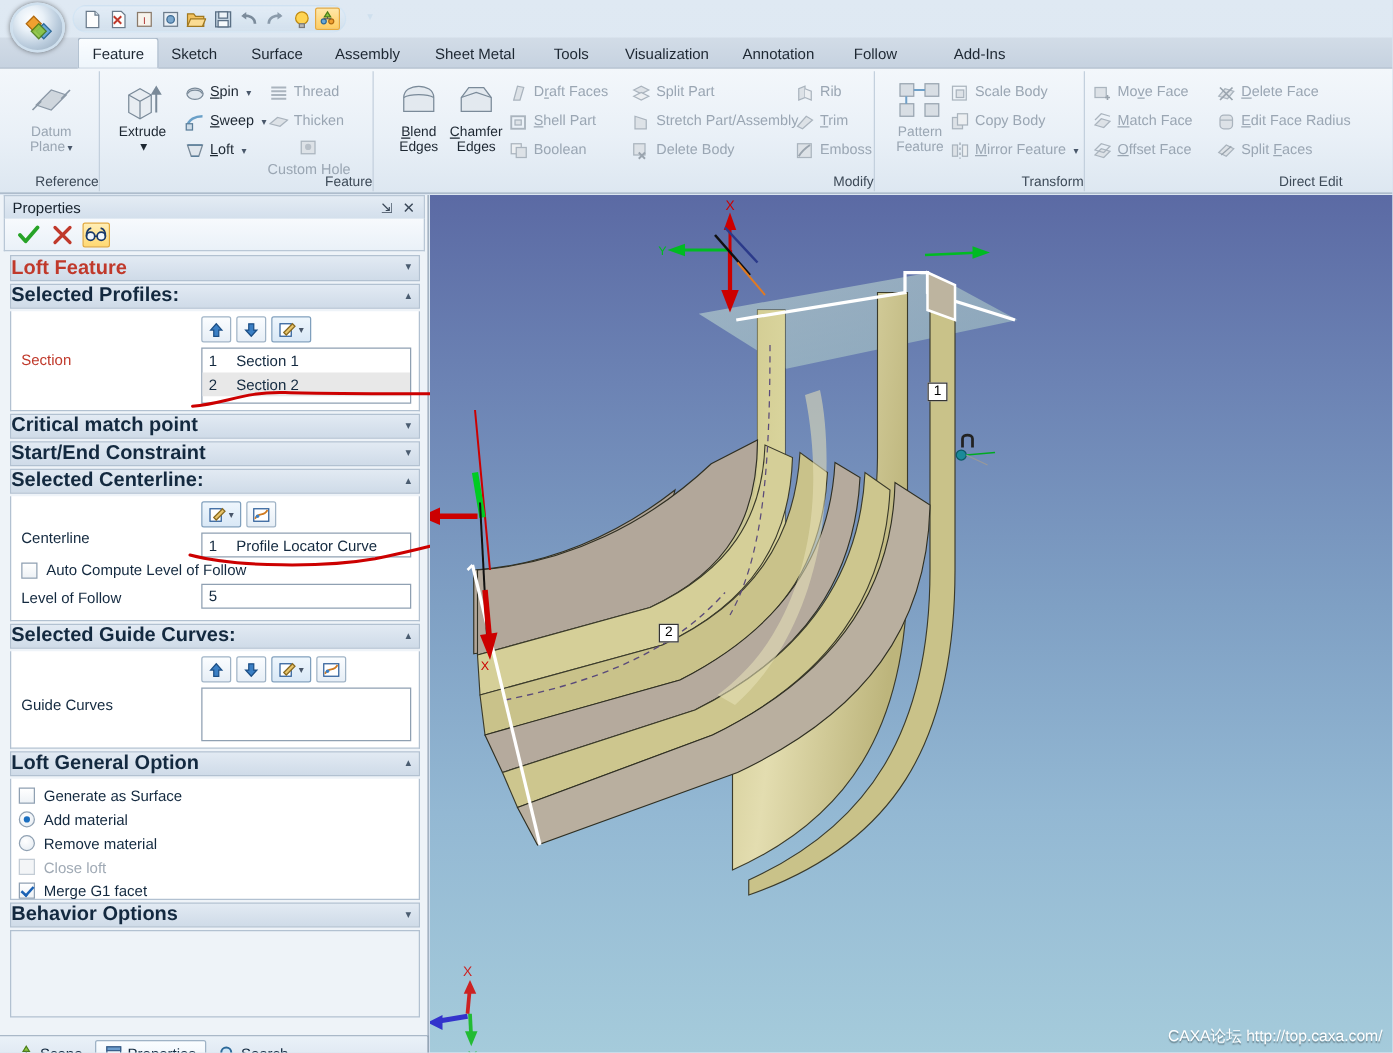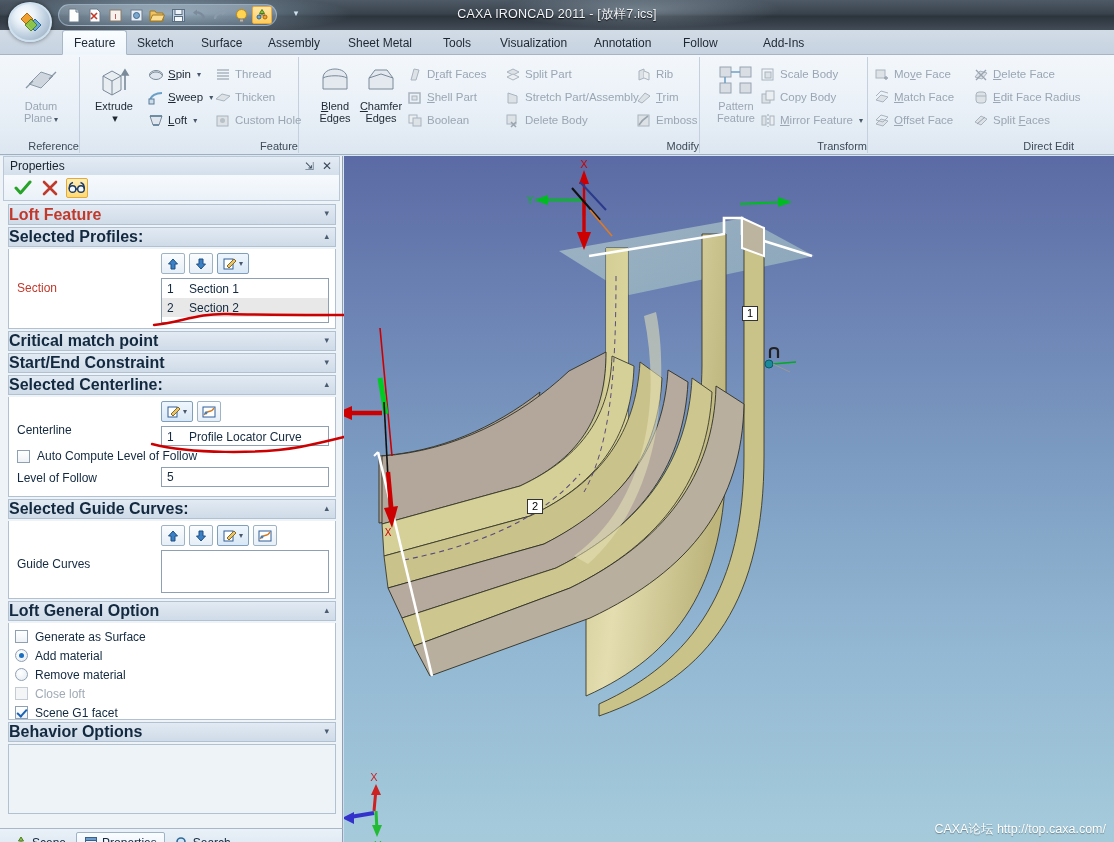--- a/index.html
+++ b/index.html
@@ -236,24 +236,20 @@
   }
   .btab.active { background: linear-gradient(#fafdff, #e9f1f9); border: 1px solid #9fb3c6; }
 
   .redmark { position: absolute; pointer-events: none; }
 </style>
 </head>
 <body>
 
 <div id="app">
 
-  <div class="titlebar">
-    <div class="titlebar-glow"></div>
-    <div class="title-text">CAXA IRONCAD 2011 - [放样7.ics]</div>
-  </div>
 
   <div class="orb">
     <svg class="orb-inner" viewBox="0 0 28 28">
       <path d="M4 10 L10 4 L16 10 L10 16 Z" fill="#f0a030" stroke="#b06a10" stroke-width="1"></path>
       <path d="M12 16 L18 10 L24 16 L18 22 Z" fill="#6aa8d8" stroke="#2d6a9a" stroke-width="1"></path>
       <path d="M8 16 L14 10 L20 16 L14 22 Z" fill="#8ec63f" stroke="#4a7d18" stroke-width="1" opacity=".9"></path>
     </svg>
   </div>
 
   <div class="qat">
@@ -405,21 +401,21 @@
         <span>Thread</span>
       </div>
       <div class="small-item dis" style="left:133px; top:29px;">
         <span class="ico">
             <svg width="16" height="15" viewBox="0 0 16 15">
               <path d="M1 9 L7 4 L15 6 L9 11 Z" fill="#dde2e7" stroke="#aab4be"></path>
             </svg>
           </span>
         <span>Thicken</span>
       </div>
-      <div class="small-item dis" style="left:133px; top:52px;">
+      <div class="small-item dis" style="left:133px; top:52px;flex-direction:column;">
         <span class="ico">
             <svg width="16" height="15" viewBox="0 0 16 15">
               <rect x="2" y="3" width="11" height="10" fill="#dde2e7" stroke="#aab4be"></rect>
               <circle cx="7.5" cy="7.5" r="2.5" fill="#b8c0c8"></circle>
             </svg>
           </span>
         <span>Custom Hole</span>
       </div>
       <div class="rgroup-title">Feature</div>
     </div>
@@ -803,21 +799,21 @@
         <div class="optrow">
           <span class="rad"></span>
           <span>Remove material</span>
         </div>
         <div class="optrow dis">
           <span class="chk dis"></span>
           <span>Close loft</span>
         </div>
         <div class="optrow">
           <span class="chk on"></span>
-          <span>Scene G1 facet</span>
+          <span>Merge G1 facet</span>
         </div>
       </div>
 
       <div class="sect-hdr">
         <span class="t">Behavior Options</span>
         <span class="exp">▾</span>
       </div>
       <div class="sect-box" style="height:70px; background:#eef3f8; border:1px solid #b2c1d1;"></div>
     </div>
 

